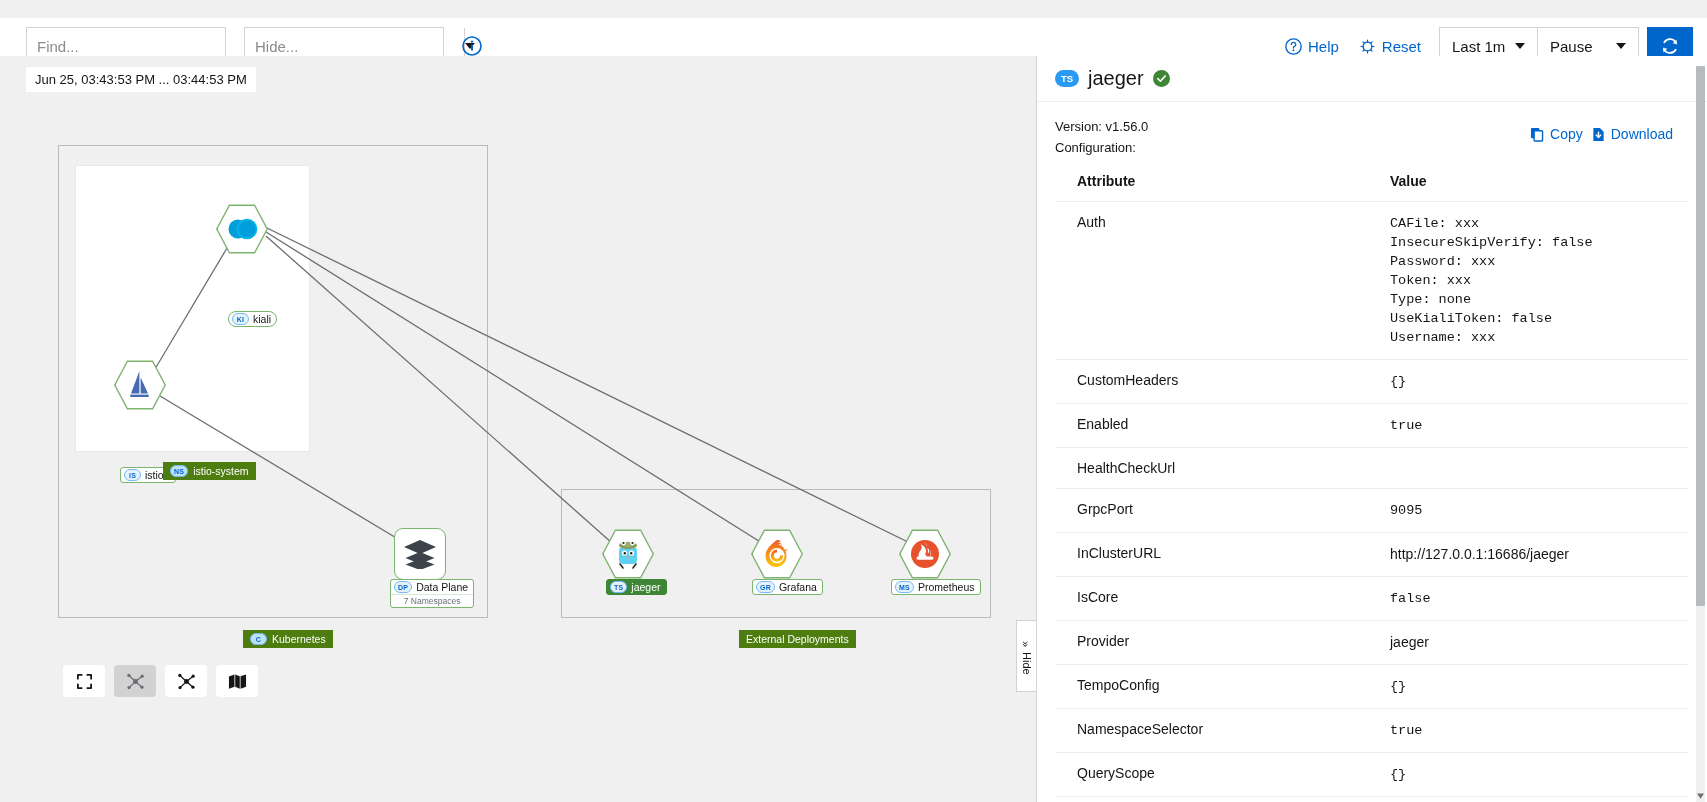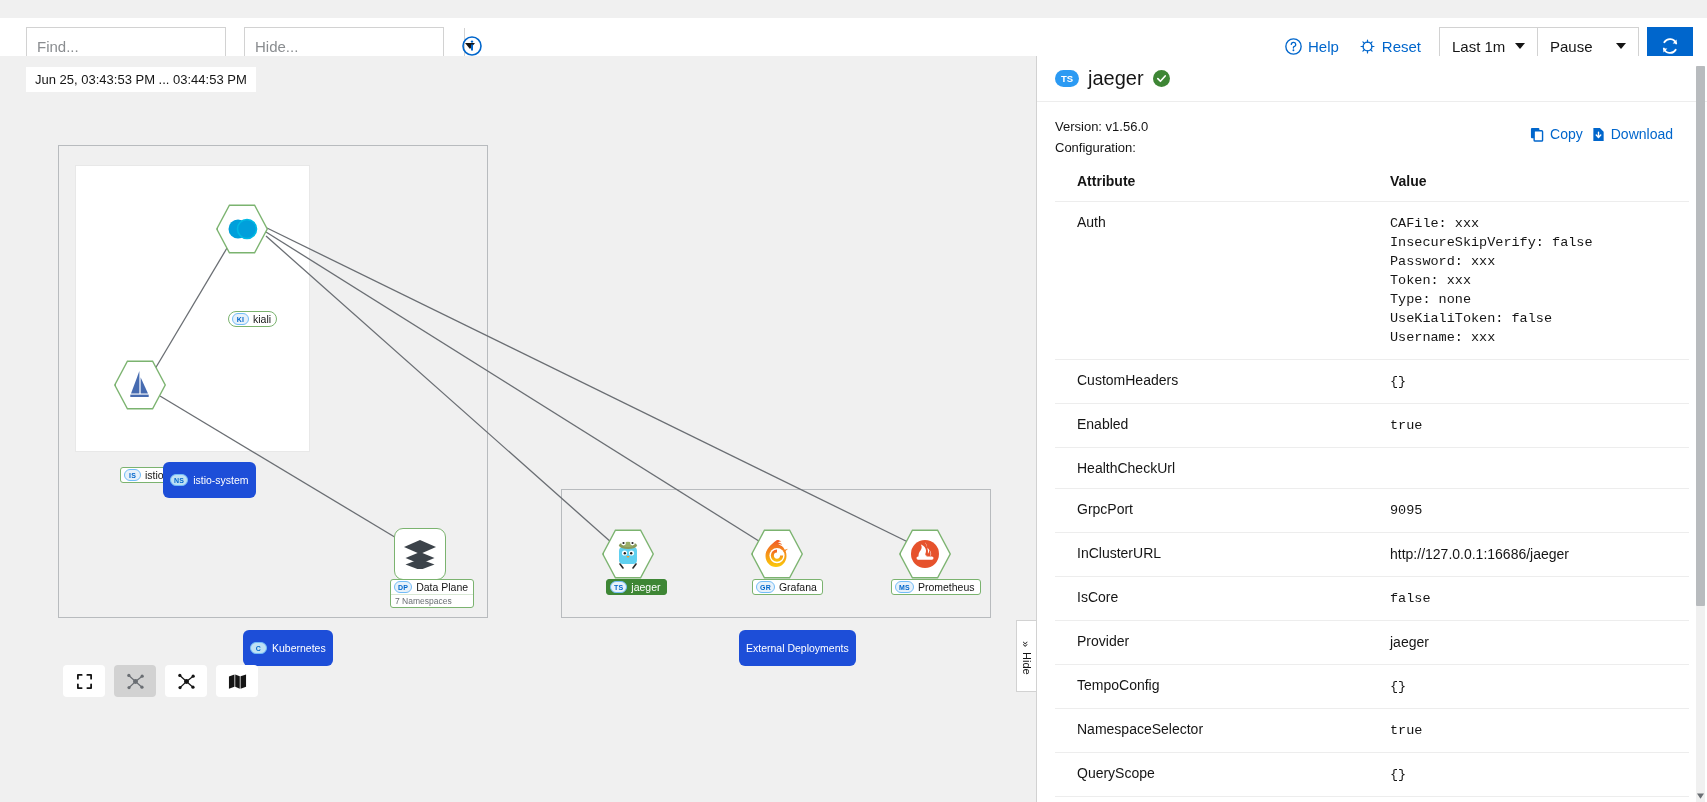--- a/index.html
+++ b/index.html
@@ -116,40 +116,40 @@
     background: #fff; border: 1px solid #7bb36f; border-radius: 3px;
     white-space: nowrap; cursor: pointer;
   }
   .node-label .nl-main {
     display: flex; align-items: center; gap: 4px;
     padding: 1px 5px 1px 3px;
     font-size: 10.5px; color: #151515;
   }
   .node-label .nl-sub {
     border-top: 1px solid #d9e8d5;
-    text-align: left; font-size: 8.5px; color: #6a6e73;
+    text-align: center; font-size: 8.5px; color: #6a6e73;
     padding: 1px 4px;
   }
   .badge {
     display: inline-flex; align-items: center; justify-content: center;
     min-width: 17px; height: 12px; border-radius: 7px;
     background: #e7f1fa; border: 1px solid #73bcf7;
     color: #0066cc; font-size: 7px; font-weight: bold;
     letter-spacing: .2px; padding: 0 3px;
   }
   .node-label.selected {
     background: #3e8635; border-color: #3e8635; color: #fff;
   }
   .node-label.selected .nl-main { color: #fff; }
 
   .group-label {
     position: absolute;
     display: inline-flex; align-items: center; gap: 5px;
-    background: #1d4ed8; color: #fff; border-radius: 6px;
-    font-size: 10.5px; padding: 12px 7px; white-space: nowrap;
+    background: #4d7c0f; color: #fff; border-radius: 0;
+    font-size: 10.5px; padding: 3px 7px; white-space: nowrap;
     cursor: pointer;
   }
   .group-label .badge { background: #bee1f4; border-color: #73bcf7; color: #0066cc; }
 
   .gbtns { position: absolute; left: 63px; top: 609px; display: flex; gap: 9px; }
   .gbtn {
     width: 42px; height: 32px; background: #fff; border-radius: 4px;
     display: flex; align-items: center; justify-content: center;
     cursor: pointer; border: none;
   }

